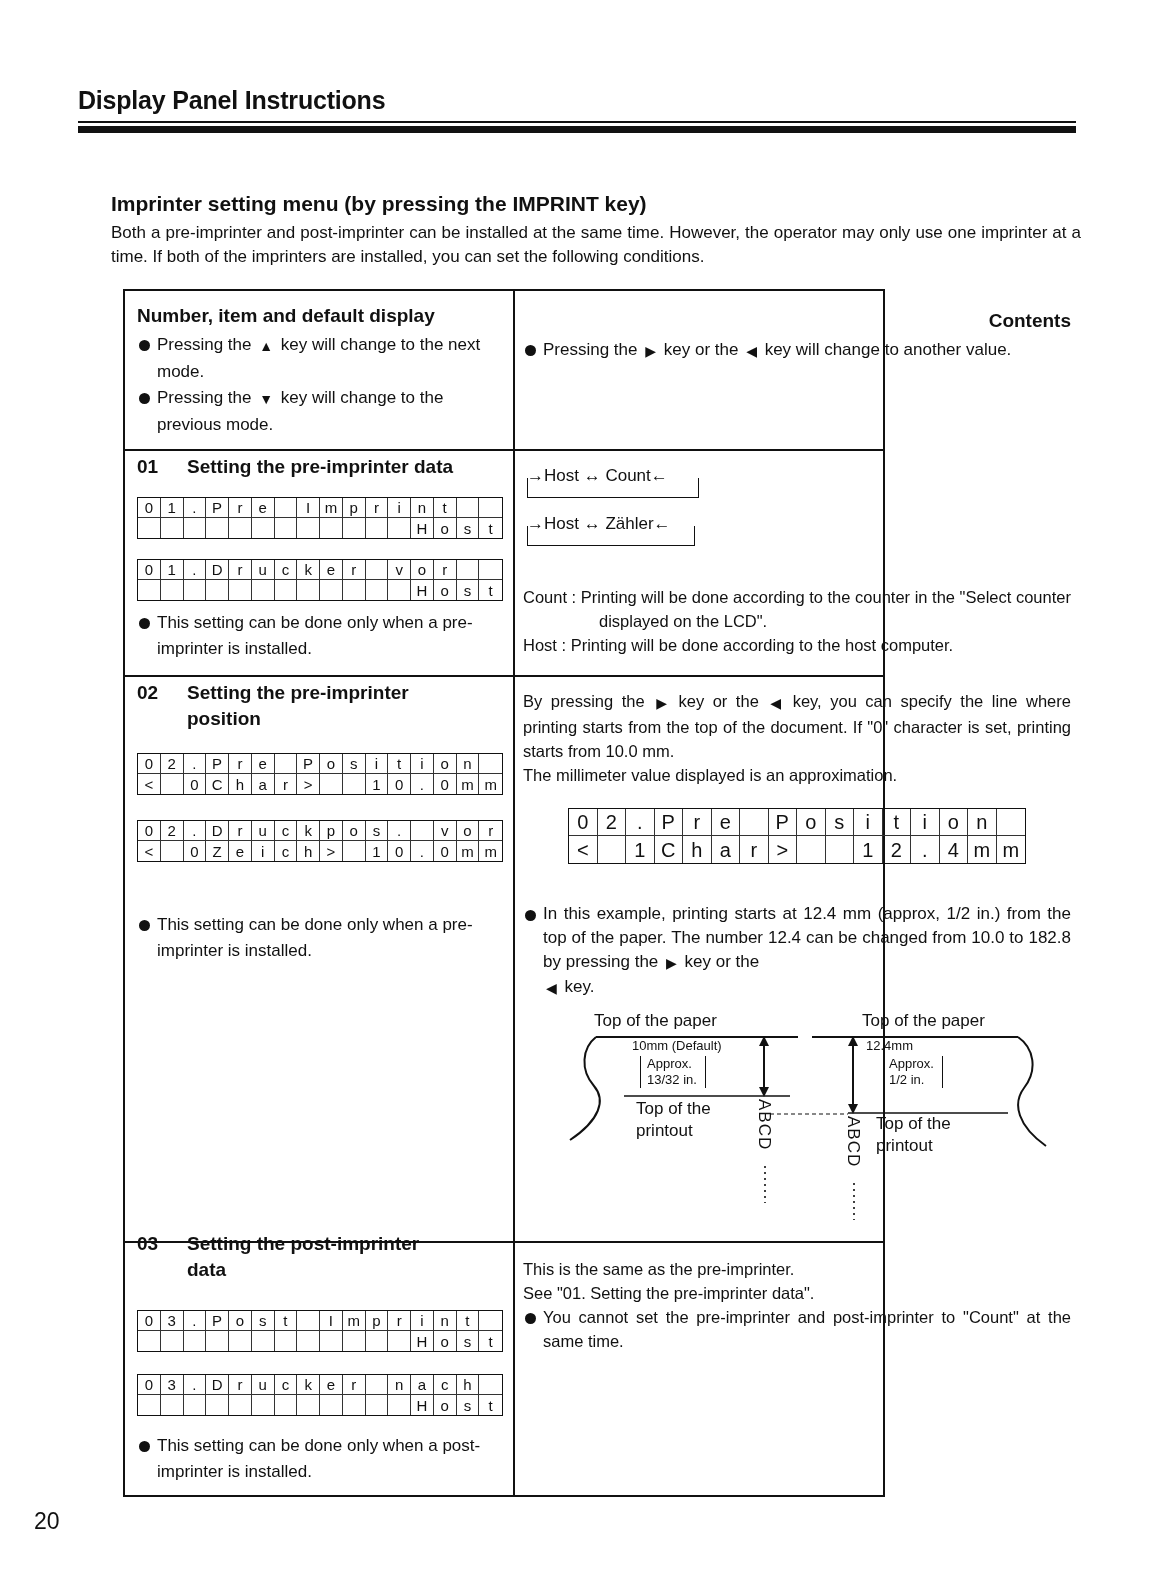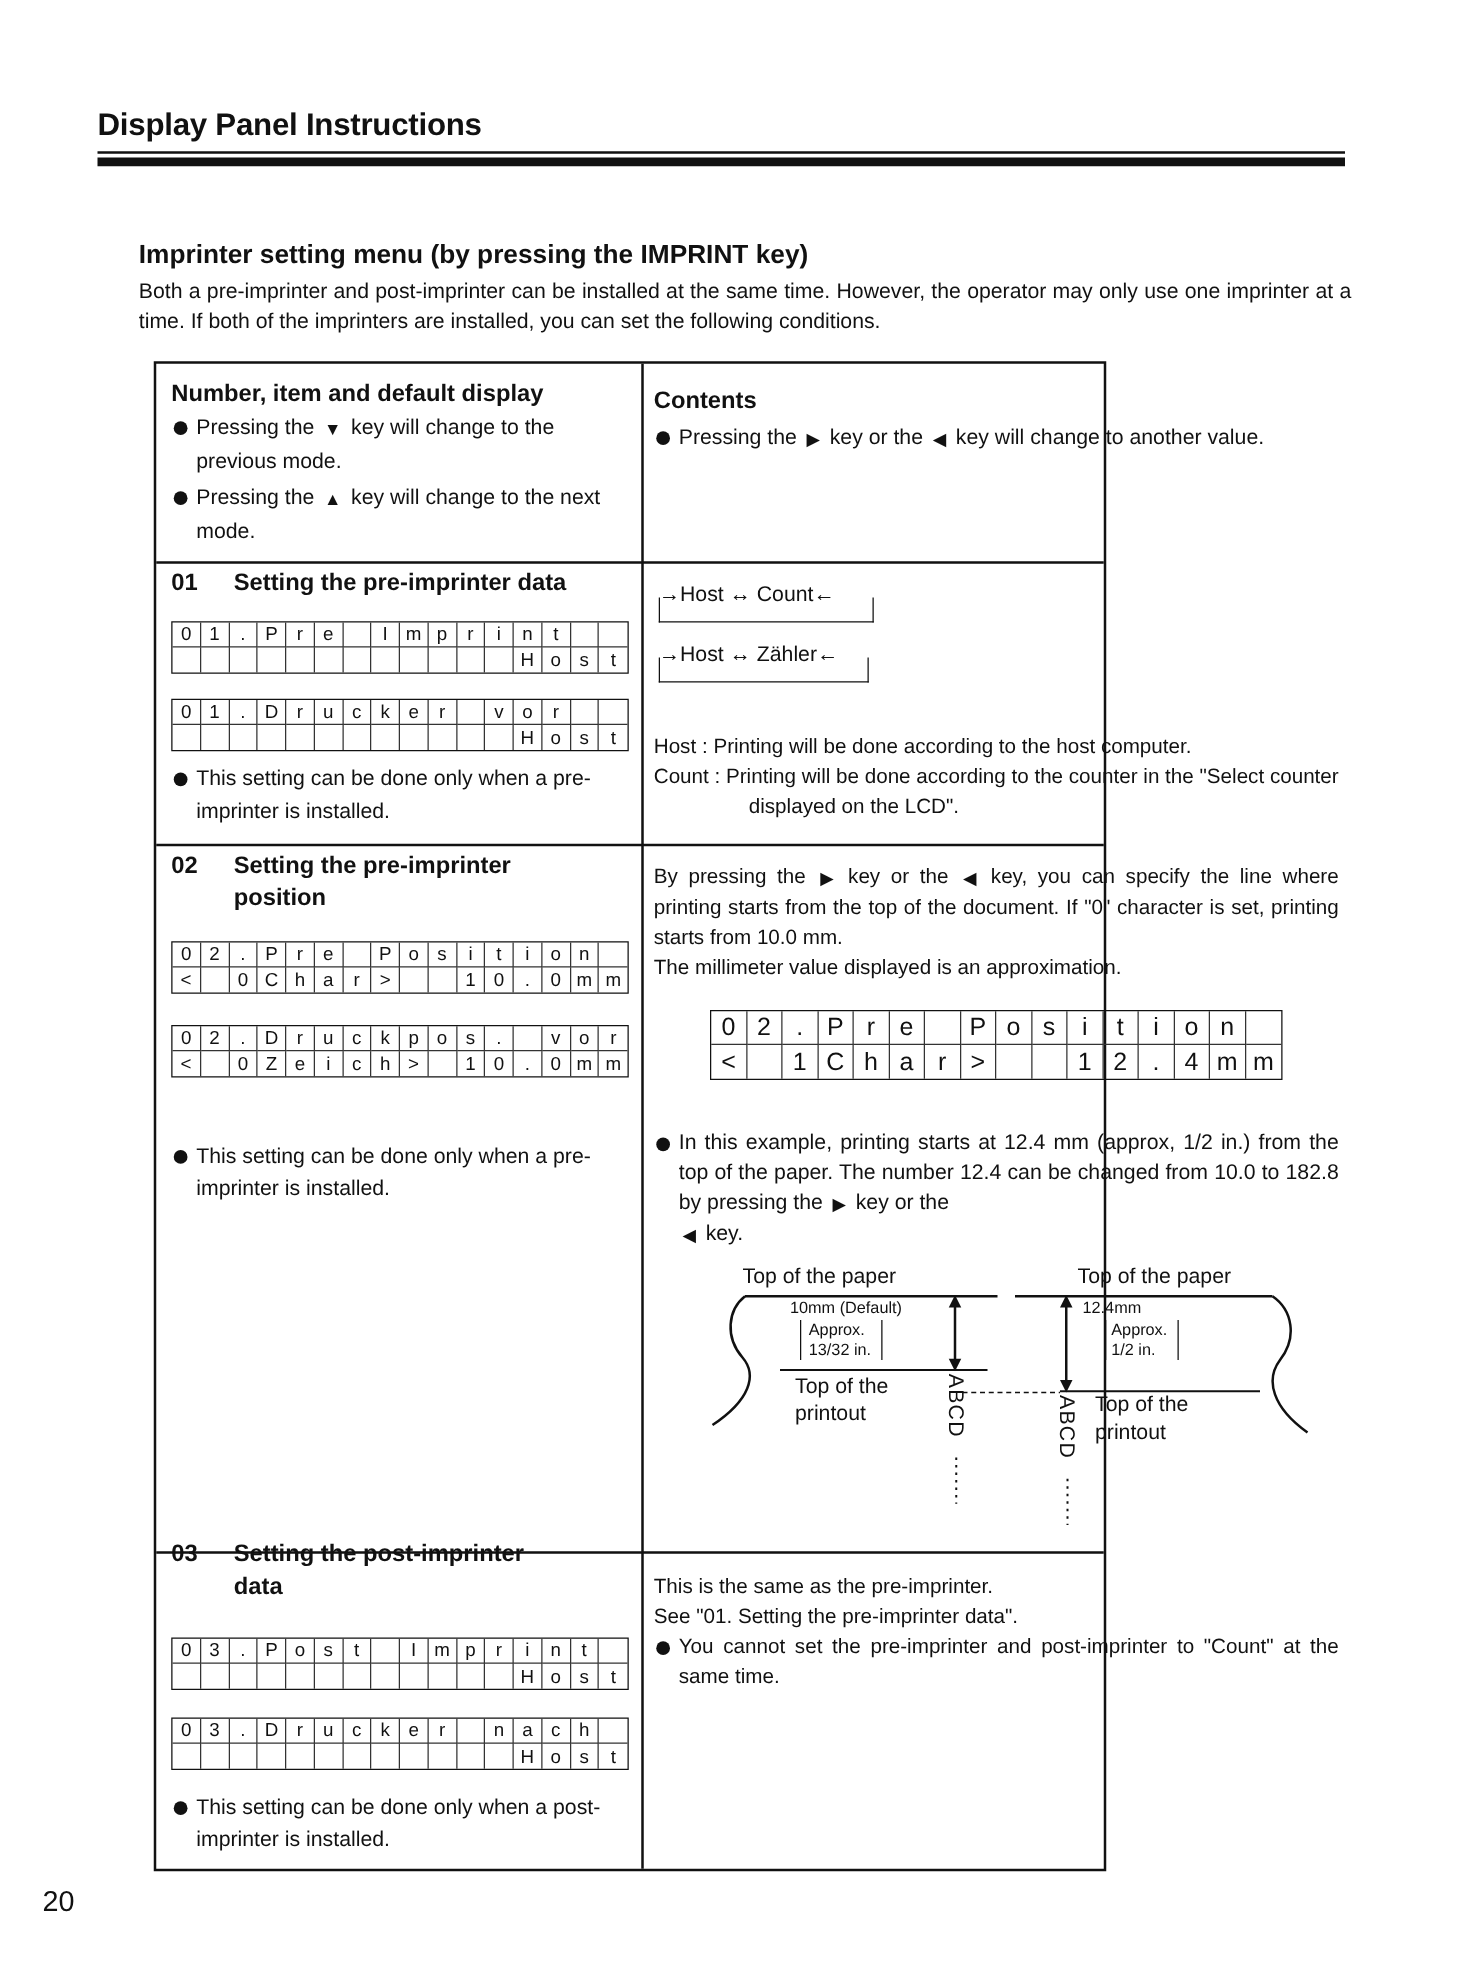--- a/index.html
+++ b/index.html
@@ -100,36 +100,36 @@
 <div class="intro just">Both a pre-imprinter and post-imprinter can be installed at the same time. However, the operator may only use one imprinter at a time. If both of the imprinters are installed, you can set the following conditions.</div>
 
 <div class="table">
   <div class="vline"></div>
   <div class="hline" style="top:158px"></div>
   <div class="hline" style="top:384px"></div>
   <div class="hline" style="top:950px"></div>
 
   <div class="cell lcell" style="top:12px">
     <div class="col-head">Number, item and default display</div>
+    <div class="bullet-item" style="margin-top:3px">
+      <span class="dot"></span>
+      <span>Pressing the</span>
+      <span class="tri">▲</span>
+      <span>key will change to the next mode.</span>
+    </div>
     <div class="bullet-item">
       <span class="dot"></span>
       <span>Pressing the</span>
       <span class="tri">▼</span>
       <span>key will change to the previous mode.</span>
     </div>
-    <div class="bullet-item" style="margin-top:3px">
-      <span class="dot"></span>
-      <span>Pressing the</span>
-      <span class="tri">▲</span>
-      <span>key will change to the next mode.</span>
-    </div>
   </div>
 
   <div class="cell rcell" style="top:17px">
-    <div class="col-head" style="text-align:left">Contents</div>
+    <div class="col-head" style="text-align:right">Contents</div>
     <div class="bullet-item just" style="margin-top:3px">
       <span class="dot"></span>
       <span>Pressing the</span>
       <span class="tri">▶</span>
       <span>key or the</span>
       <span class="tri">◀</span>
       <span>key will change to another value.</span>
     </div>
   </div>
 
@@ -216,22 +216,22 @@
 
   <div class="cycle" style="left:402px; top:175px">
     <div class="frame" style="width:172px"></div>
     <span class="txt">→<span>Host</span> ↔ <span>Count</span>←</span>
   </div>
   <div class="cycle" style="left:402px; top:223px">
     <div class="frame" style="width:168px"></div>
     <span class="txt">→<span>Host</span> ↔ <span>Zähler</span>←</span>
   </div>
   <div class="cell rcell" style="top:294px; font-size:16.5px; line-height:24px">
+    <div style="padding-left:76px; text-indent:-76px"><span>Count</span> : <span>Printing will be done according to the counter in the "Select counter displayed on the LCD".</span></div>
     <div><span>Host</span> : <span>Printing will be done according to the host computer.</span></div>
-    <div style="padding-left:76px; text-indent:-76px"><span>Count</span> : <span>Printing will be done according to the counter in the "Select counter displayed on the LCD".</span></div>
   </div>
 
   <div class="cell lcell" style="top:389px">
     <div class="item-head">
       <span class="num">02</span>
       <span style="width:260px">Setting the pre-imprinter position</span>
     </div>
   </div>
   <div class="lcd" style="left:12px; top:462px; width:366px; height:42px">
       <span>0</span>

